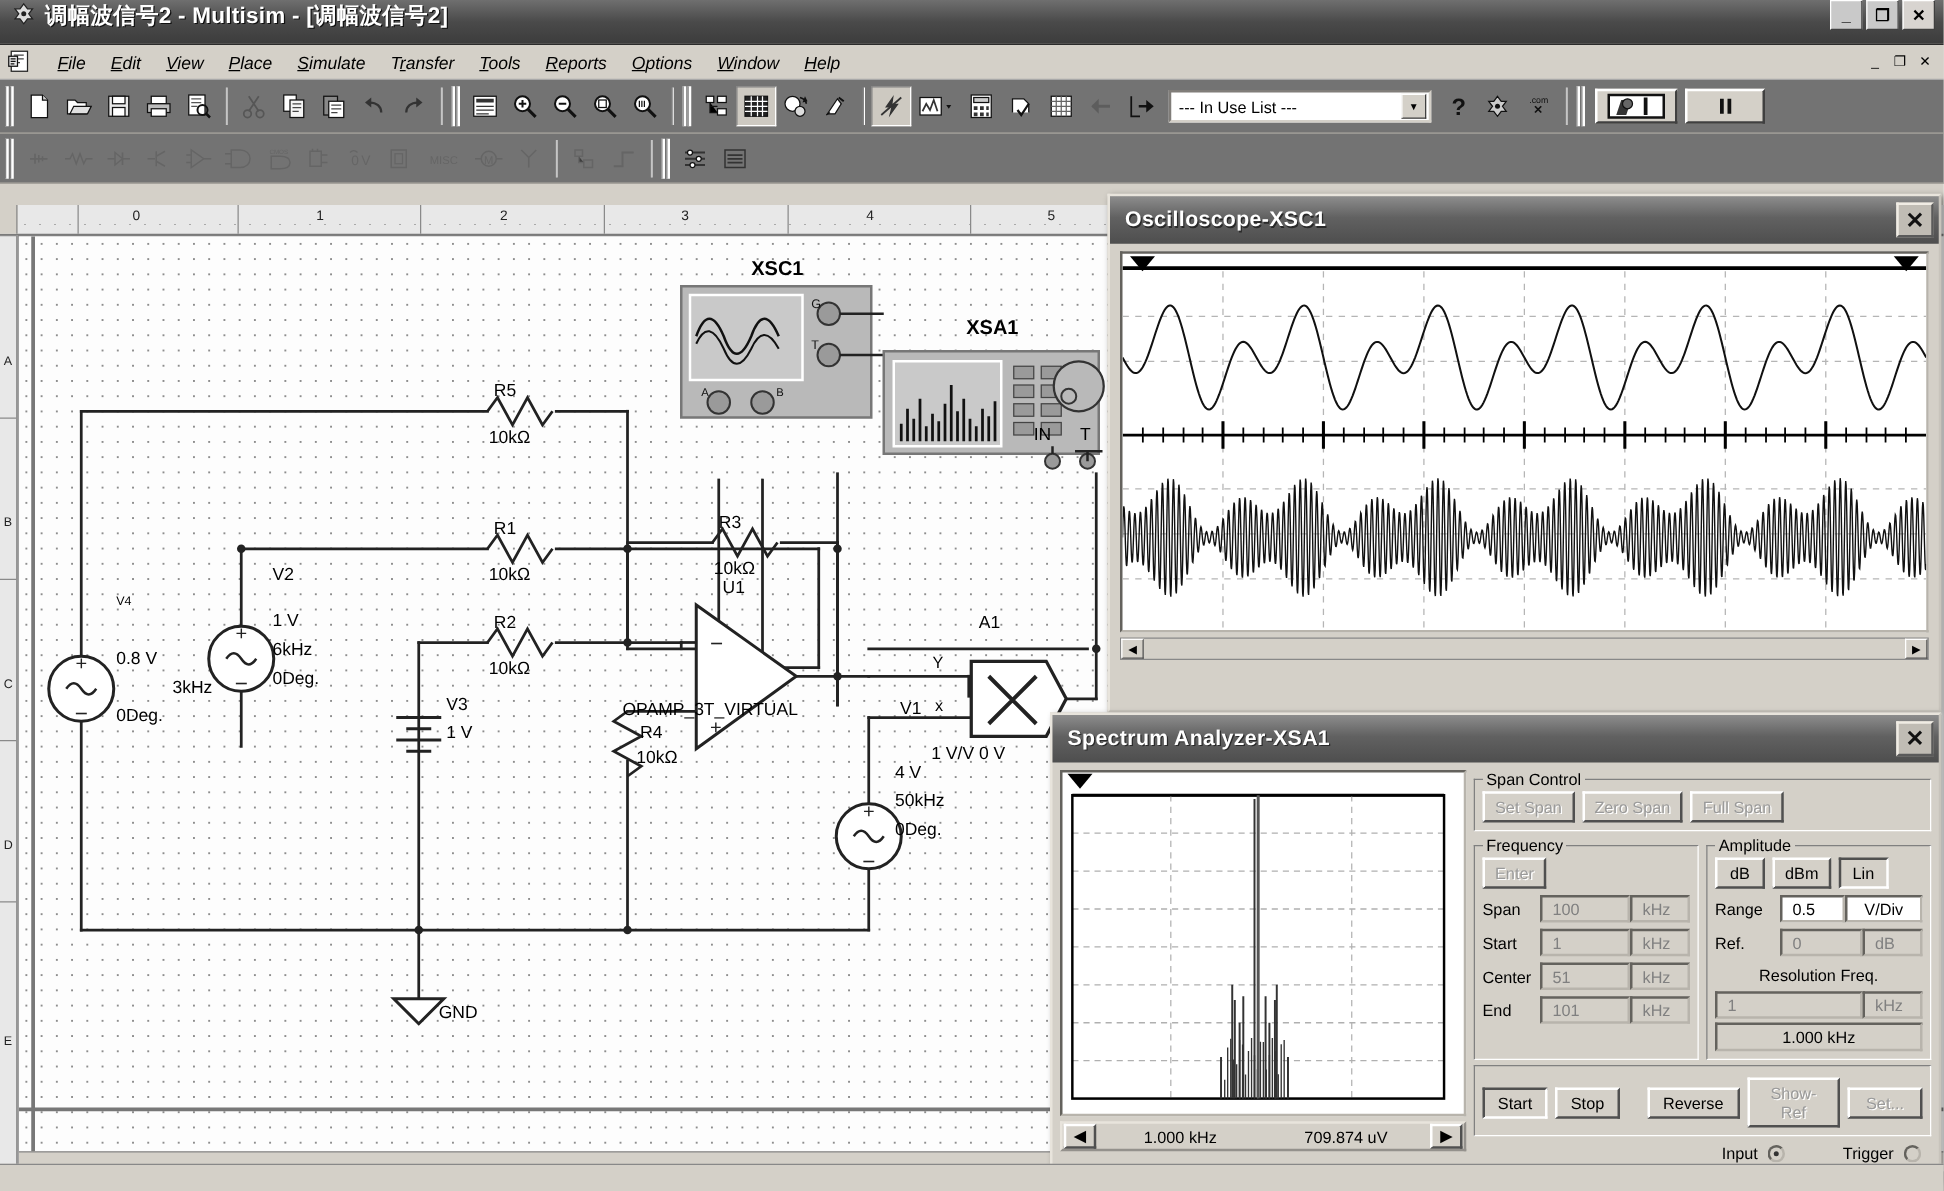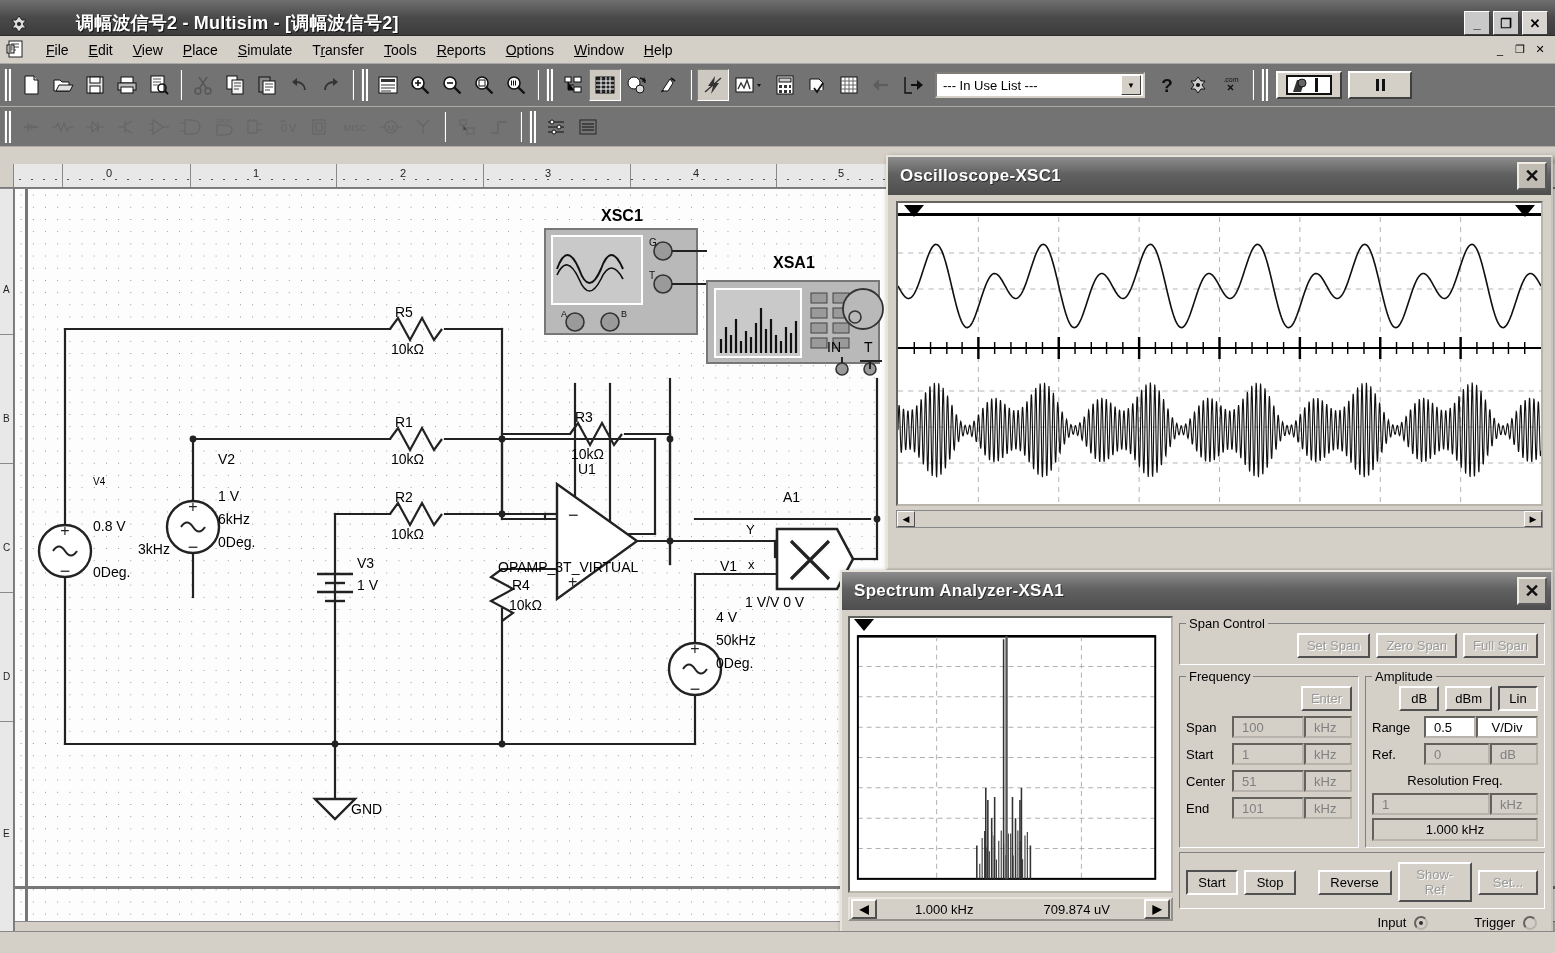--- a/index.html
+++ b/index.html
@@ -7,38 +7,37 @@
   body {
     width:1555px; height:953px;
     font-family:"Liberation Sans", sans-serif;
     background:#d4d0c8; overflow:hidden; position:relative;
     font-size:12px;
   }
 
   
   .titlebar{
     height:36px; background:linear-gradient(180deg,#6f6f6f 0%,#4a4a4a 50%,#3c3c3c 100%);
-    display:flex; align-items:flex-end; padding:0 4px; color:#fff;
+    display:flex; align-items:flex-start; padding:0 4px; color:#fff;
     border-bottom:1px solid #2a2a2a;
-    gap:40px;
   }
   .titlebar .tb-icon{ width:22px; height:22px; margin:0 6px 0 4px; display:flex; align-items:center; justify-content:center;}
   .titlebar .tb-text{ font-size:18px; font-weight:bold; letter-spacing:.2px; text-shadow:1px 1px 0 #111; }
   .winbtns{ margin-left:auto; display:flex; gap:3px; padding-right:3px;}
   .winbtn{ width:26px;height:24px;background:#c9c9c9;border:1px solid #fff;border-right-color:#404040;border-bottom-color:#404040;
            display:flex;align-items:center;justify-content:center;font-size:13px;font-weight:bold;color:#000;}
   .winbtn.close{ background:#d8d4d0; }
 
   
   .menubar{
     height:28px; background:#d4d0c8; display:flex; align-items:center;
     border-bottom:1px solid #a9a9a9; padding-left:4px; position:relative;
   }
   .menubar .doc-icon{ width:24px;height:22px;margin-right:8px;display:flex;align-items:center;justify-content:center;}
-  .menu-item{ padding:3px 10px; font-size:14px; color:#000; cursor:default; }
+  .menu-item{ padding:3px 10px; font-size:14px; color:#000; cursor:default;font-style:italic; }
   .menu-item u{ text-decoration:underline; }
   .mdi-btns{ margin-left:auto; display:flex; gap:2px; padding-right:6px; align-items:center;}
   .mdi-btn{ width:18px;height:16px; display:flex;align-items:center;justify-content:center;font-size:11px;color:#000;}
 
   
   .toolbar{
     height:43px; background:#737373; display:flex; align-items:center;
     border-bottom:1px solid #b0aca4; padding-left:2px; gap:0;
   }
   .toolbar.row2{ height:40px; }
@@ -139,21 +138,21 @@
   .spec-readout{ display:flex;align-items:center;margin-top:4px;height:24px;
     border:2px outset #e8e4dc; background:#d4d0c8;}
   .spec-readout .ro-txt{ flex:1;text-align:center;font-size:13px;}
   .spec-readout .arw{ width:26px;height:20px;margin:1px;background:#d4d0c8;
       border:2px solid #fff;border-right-color:#505050;border-bottom-color:#505050;
       display:flex;align-items:center;justify-content:center;font-size:12px;font-weight:bold;}
   .spec-right{ flex:1; }
   fieldset.grp{ border:1px solid #fff; border-top-color:#808080;border-left-color:#808080;
      margin:0 0 4px 0; padding:2px 6px 6px 6px; }
   fieldset.grp legend{ font-size:13px; padding:0 3px; }
-  .btnrow{ display:flex; gap:6px; justify-content:flex-end; }
+  .btnrow{ display:flex; gap:6px; }
   .btn{
     background:#d4d0c8; border:2px solid #fff;border-right-color:#505050;border-bottom-color:#505050;
     font-size:13px; padding:3px 8px; min-width:40px; text-align:center; color:#000;
   }
   .btn.disabled{ color:#9a9a9a; text-shadow:1px 1px 0 #fff; }
   .btn.sel{ border:2px solid #505050;border-right-color:#fff;border-bottom-color:#fff;}
   .fld{ display:flex;align-items:center; margin-top:5px; }
   .fld .lbl{ font-size:13px; text-align:left; padding-right:17px; }
   .inp{ background:#d4d0c8;border:2px inset #b8b4ac; height:22px; font-size:13px;
         display:flex;align-items:center;padding-left:8px; color:#808080;}

